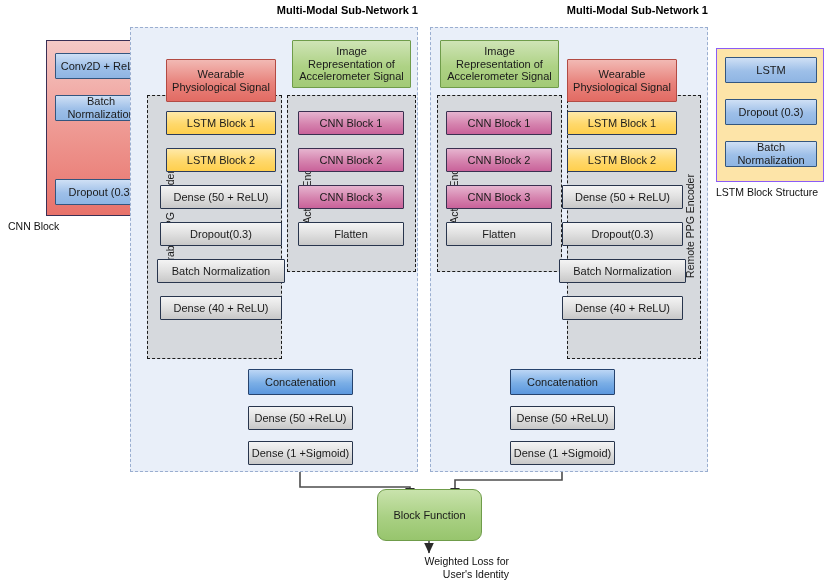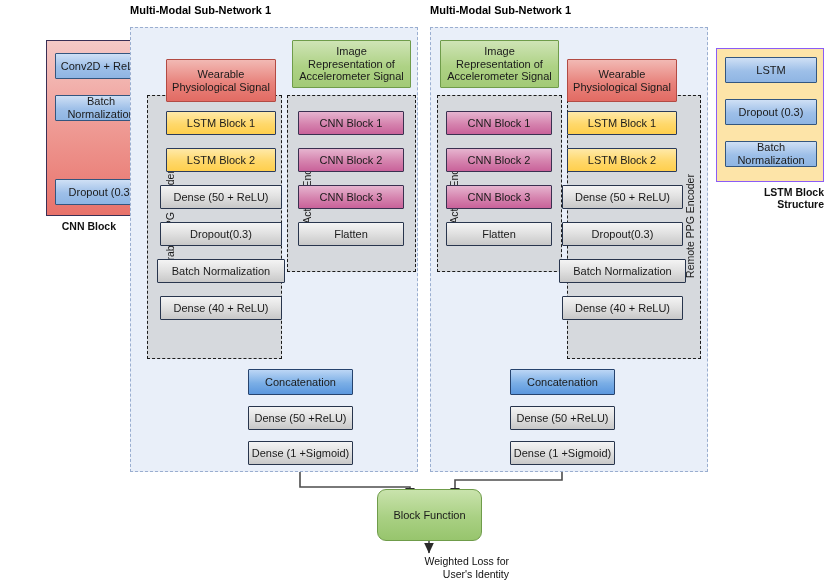--- a/index.html
+++ b/index.html
@@ -44,21 +44,21 @@
   }
   .encoder {
     background: #d6d9dd;
     border: 1px dashed #1b1b1b;
   }
   .subnet-title {
     position: absolute;
     font-size: 11px;
     font-weight: bold;
     color: #000;
-    text-align: left;
+    text-align: right;
   }
   .vlabel {
     position: absolute;
     font-size: 10.5px;
     color: #1a1a1a;
     white-space: nowrap;
     transform-origin: 50% 50%;
     transform: rotate(-90deg);
     text-align: center;
   }
@@ -69,23 +69,22 @@
     border: 1px solid #3a2f55;
   }
   .legend-lstm {
     background: #fde4a8;
     border: 1px solid #8b5cf6;
   }
   .legend-cap {
     position: absolute;
     font-size: 10.5px;
     color: #111;
-    text-align: right;
+    text-align: left;
     width: 100%;
-    font-weight: bold;
   }
 
   
   .loss-box {
     position: absolute;
     box-sizing: border-box;
     display:flex; align-items:center; justify-content:center;
     background: linear-gradient(180deg,#c9e3ac 0%,#a9d083 55%,#97c56d 100%);
     border: 1px solid #6f9c4a;
     border-radius: 9px;

